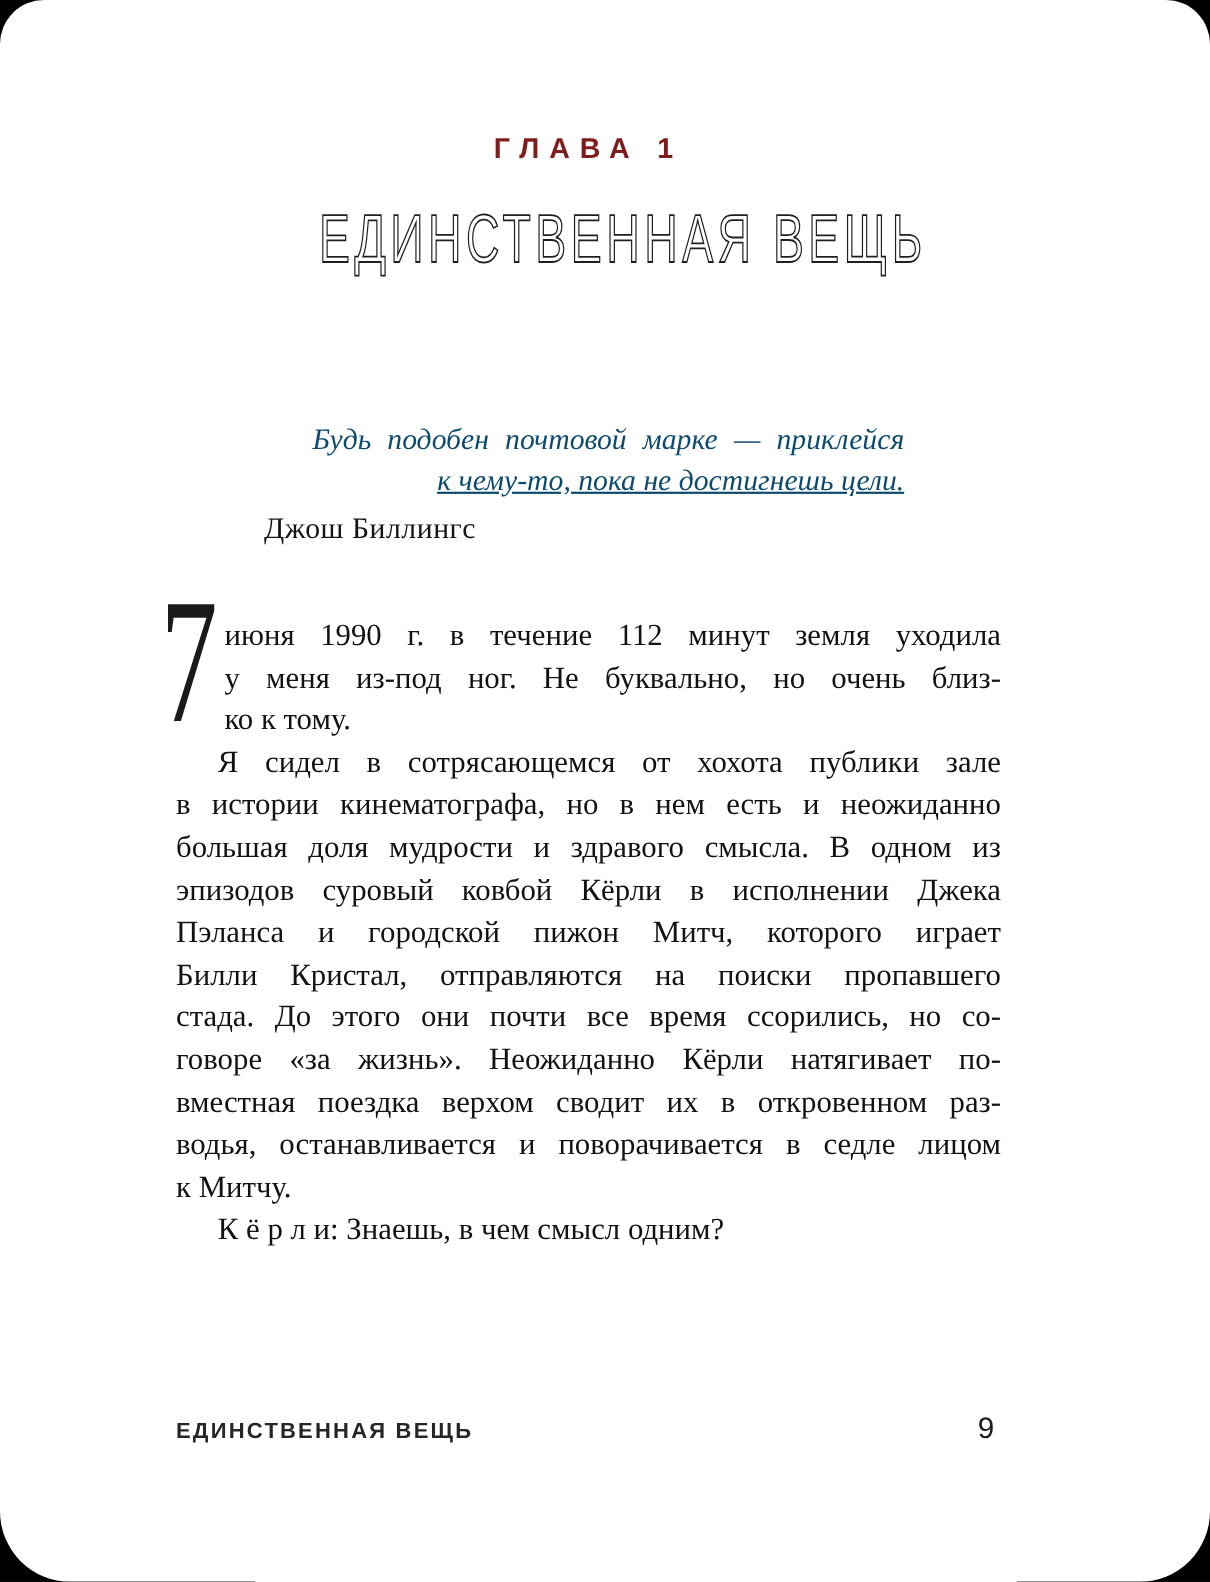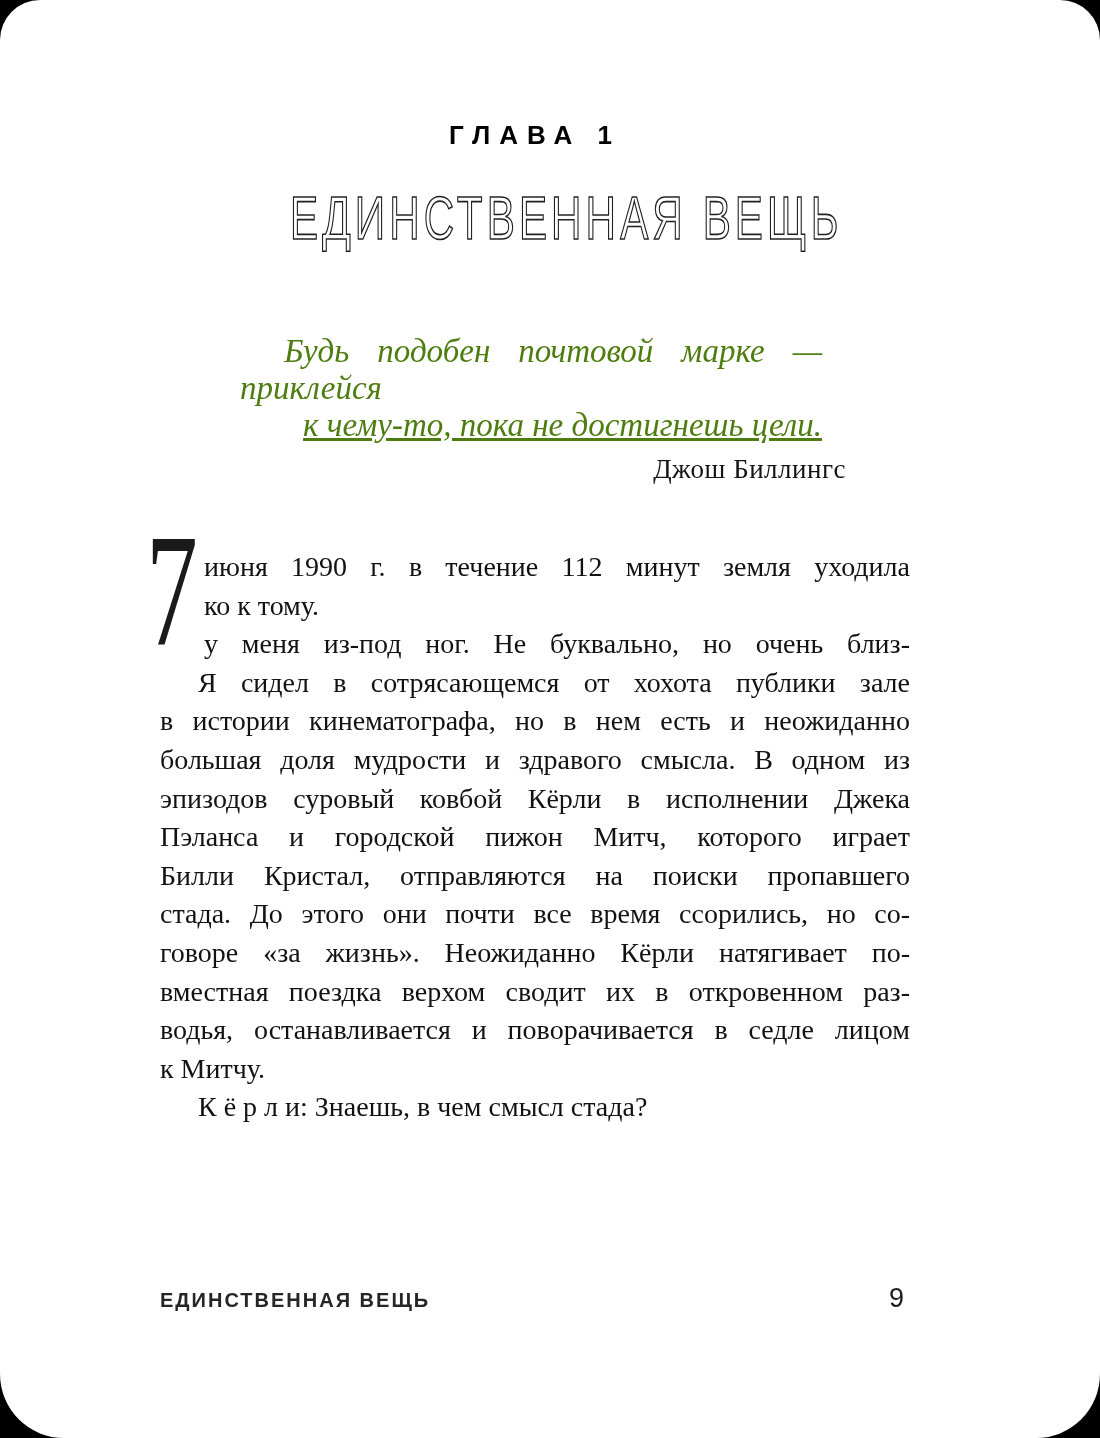--- a/index.html
+++ b/index.html
@@ -26,21 +26,21 @@
     right: 190px;
     top: 0;
   }
   .chapter-label {
     margin-top: 120px;
     text-align: center;
     font-family: "Liberation Sans", sans-serif;
     font-size: 26px;
     font-weight: 700;
     letter-spacing: 9px;
-    color: #000000;
+    color: #7f1d1d;
     white-space: nowrap;
   }
   .chapter-title {
     margin-top: 36px;
     text-align: center;
     line-height: 62px;
     white-space: nowrap;
   }
   .chapter-title .thin {
     display: inline-block;
@@ -48,42 +48,41 @@
     transform-origin: center top;
     font-family: "Liberation Sans", sans-serif;
     font-size: 62px;
     font-weight: 400;
     letter-spacing: 6px;
     color: #1f1f1f;
     -webkit-text-fill-color: #ffffff;
     -webkit-text-stroke: 1.6px #1f1f1f;
   }
   .epigraph {
-    margin-top: 68px;
+    margin-top: 116px;
     margin-left: 80px;
     width: 582px;
     font-style: italic;
-    font-size: 33px;
+    font-size: 27px;
     line-height: 37px;
-    color: #4d7c0f;
+    color: #0c4a6e;
   }
   .epigraph .eline1 {
     text-indent: 44px;
     text-align: justify;
     text-align-last: justify;
   }
   .epigraph .eline2 {
     text-align: right;
     text-decoration: underline;
   }
   .attribution {
     margin-top: 8px;
     margin-left: 80px;
     width: 606px;
-    text-align: right;
     font-size: 27px;
     line-height: 34px;
     letter-spacing: 0.5px;
     color: #141414;
   }
   .body-text {
     position: relative;
     margin-top: 62px;
     font-size: 28px;
     line-height: 38.6px;
@@ -148,38 +147,38 @@
       <div class="eline2">к чему-то, пока не достигнешь цели.</div>
     </div>
 
     <div class="attribution">Джош Биллингс</div>
 
     <div class="body-text" id="body-text">
       <span class="dropcap">7</span>
 
     <div class="para has-drop">
           <div class="line j">июня 1990 г. в течение 112 минут земля уходила</div>
+          <div class="line j">у меня из-под ног. Не буквально, но очень близ-</div>
           <div class="line">ко к тому.</div>
-          <div class="line j">у меня из-под ног. Не буквально, но очень близ-</div>
         </div>
         <div class="para">
           <div class="line j ind">Я сидел в сотрясающемся от хохота публики зале</div>
           <div class="line j">в истории кинематографа, но в нем есть и неожиданно</div>
           <div class="line j">большая доля мудрости и здравого смысла. В одном из</div>
           <div class="line j">эпизодов суровый ковбой Кёрли в исполнении Джека</div>
           <div class="line j">Пэланса и городской пижон Митч, которого играет</div>
           <div class="line j">Билли Кристал, отправляются на поиски пропавшего</div>
           <div class="line j">стада. До этого они почти все время ссорились, но со-</div>
           <div class="line j">говоре «за жизнь». Неожиданно Кёрли натягивает по-</div>
           <div class="line j">вместная поездка верхом сводит их в откровенном раз-</div>
           <div class="line j">водья, останавливается и поворачивается в седле лицом</div>
           <div class="line">к Митчу.</div>
         </div>
         <div class="para">
-          <div class="line ind">К ё р л и: Знаешь, в чем смысл стада?</div>
+          <div class="line ind">К ё р л и: Знаешь, в чем смысл одним?</div>
         </div>
       </div>
 
   </div>
 
   <div class="footer">
     <span class="running-title">ЕДИНСТВЕННАЯ ВЕЩЬ</span>
     <span class="page-number">9</span>
   </div>
 </div>

